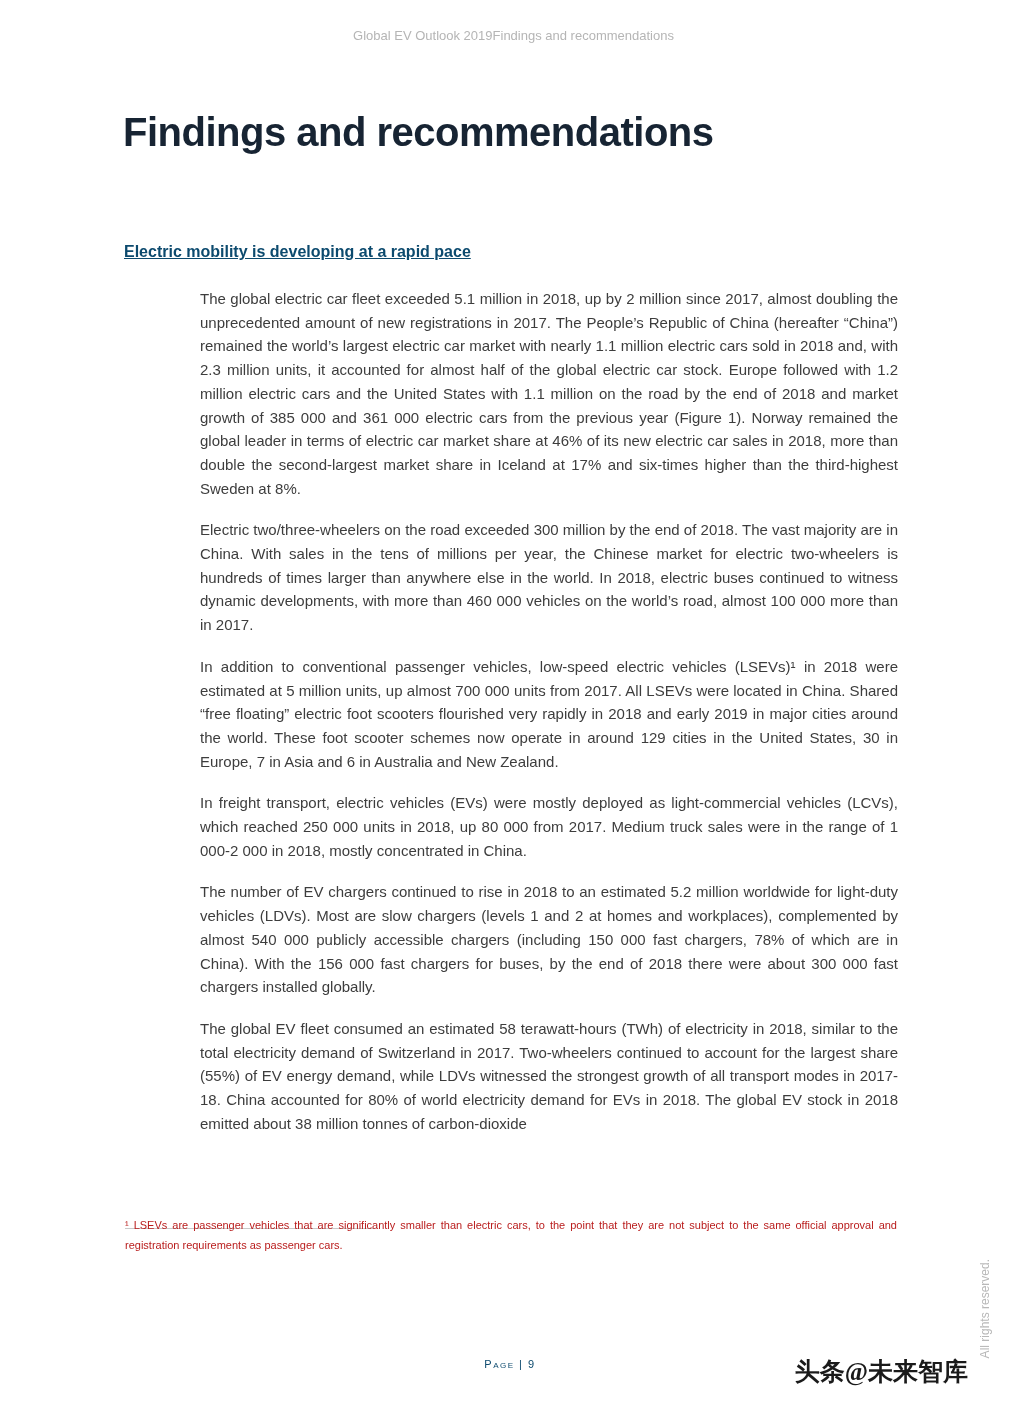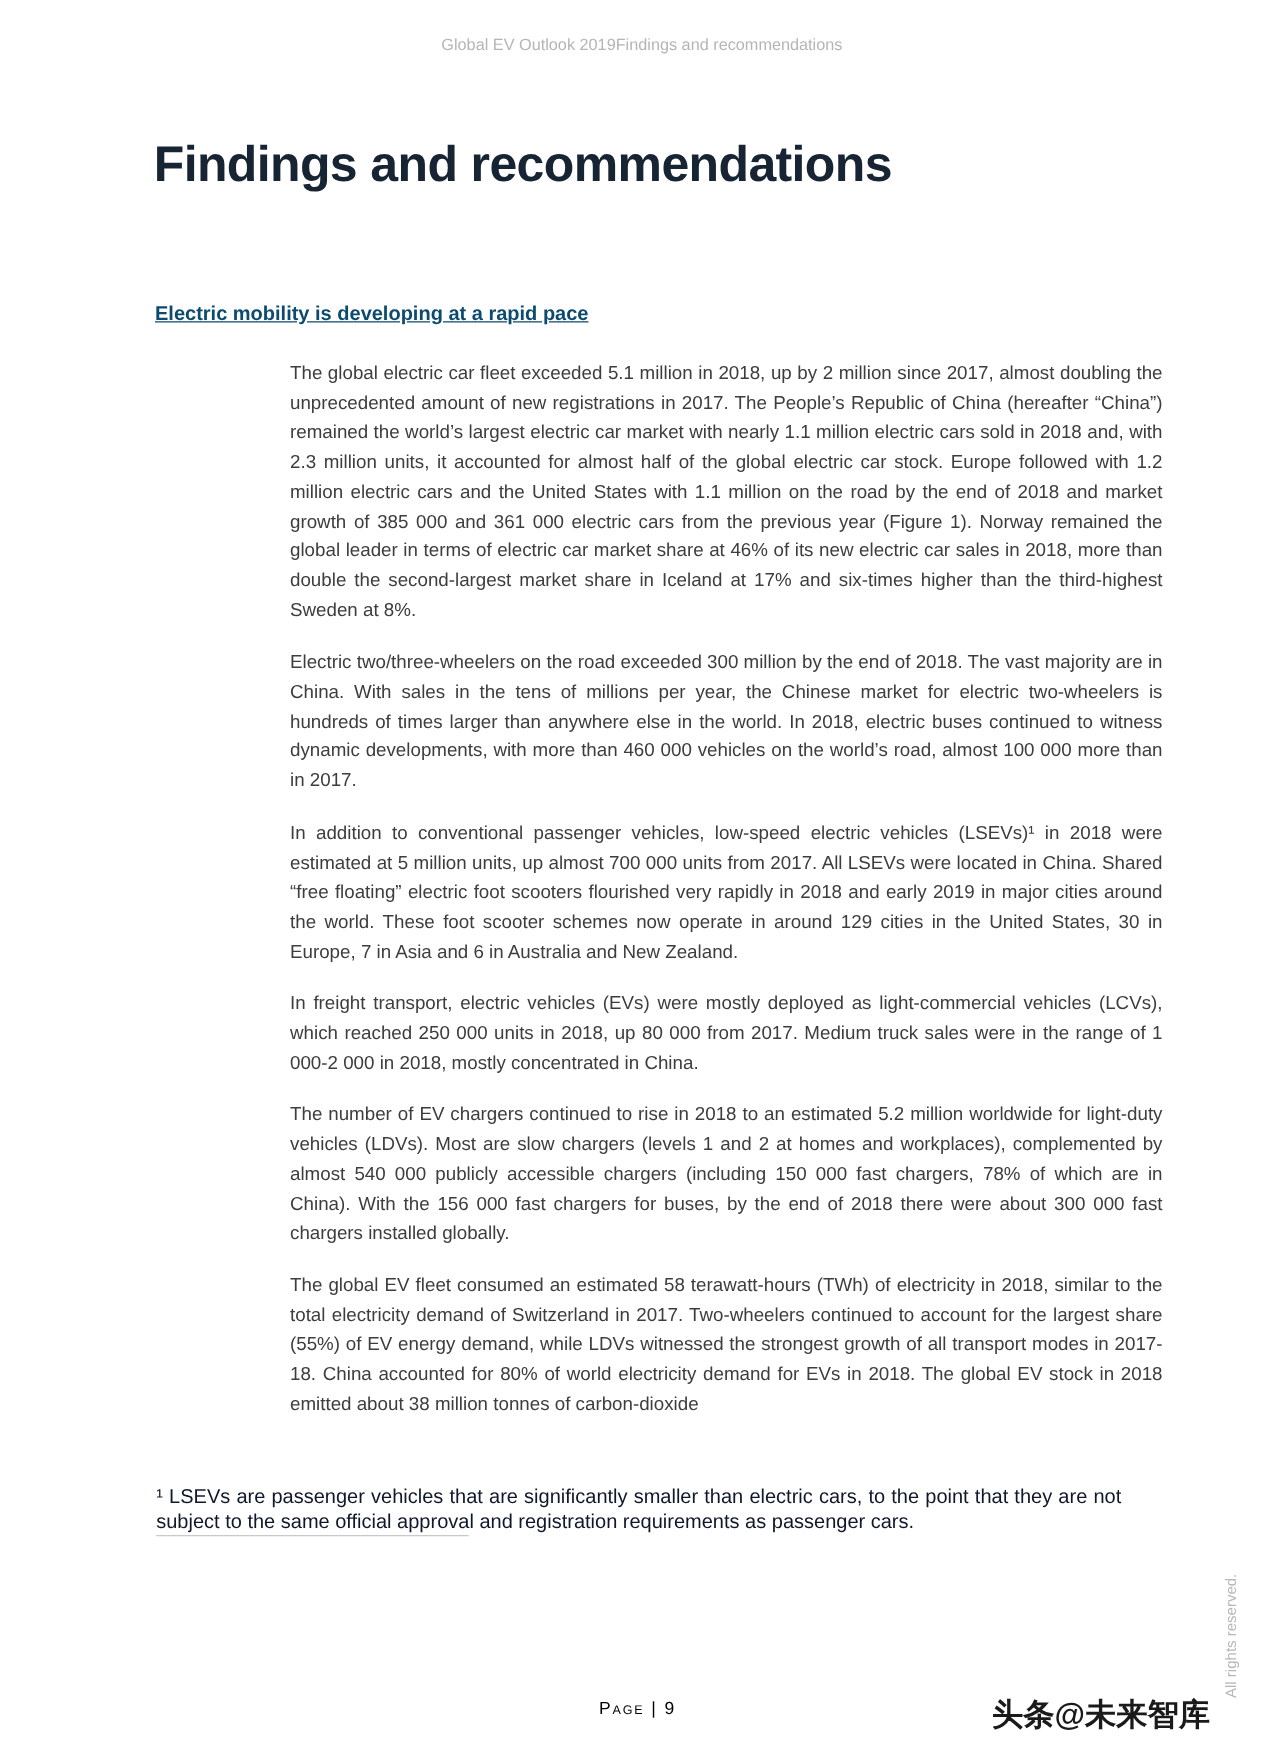--- a/index.html
+++ b/index.html
@@ -46,51 +46,50 @@
 
   .body-copy {
     position: absolute;
     top: 287px;
     left: 200px;
     width: 698px;
     font-size: 15px;
     line-height: 23.7px;
     color: #3d3d3d;
     text-align: justify;
-    margin-left: 32px;
   }
   .body-copy p { margin: 0 0 18px 0; }
 
   .footnote-rule {
     position: absolute;
     top: 1228px;
     left: 125px;
     width: 250px;
     border-top: 1px solid #c9c9c9;
     height: 0;
   }
   .footnote {
     position: absolute;
-    top: 1188px;
+    top: 1216px;
     left: 125px;
     width: 772px;
-    font-size: 16px;
+    font-size: 11px;
     line-height: 19.5px;
-    color: #0f172a;
+    color: #b91c1c;
     text-align: justify;
   }
 
   .footer {
     position: absolute;
     top: 1358px;
     left: 0;
     right: 0;
     text-align: center;
-    font-size: 14px;
-    color: #000000;
+    font-size: 11px;
+    color: #0c4a6e;
     font-variant: small-caps;
     letter-spacing: 1.5px;
   }
 
   .vertical-note {
     position: absolute;
     right: 28px;
     bottom: 52px;
     writing-mode: vertical-rl;
     transform: rotate(180deg);
@@ -99,21 +98,21 @@
     white-space: nowrap;
   }
 
   .watermark {
     position: absolute;
     right: 52px;
     bottom: 22px;
     font-size: 25px;
     font-weight: bold;
     color: #1a1a1a;
-    font-family: Liberation Sans, sans-serif;
+    font-family: Liberation Serif, serif;
   }
 </style>
 </head>
 <body>
 
 <div class="page">
 
   <div class="header">
     <span>Global EV Outlook 2019</span>
     <span>Findings and recommendations</span>

